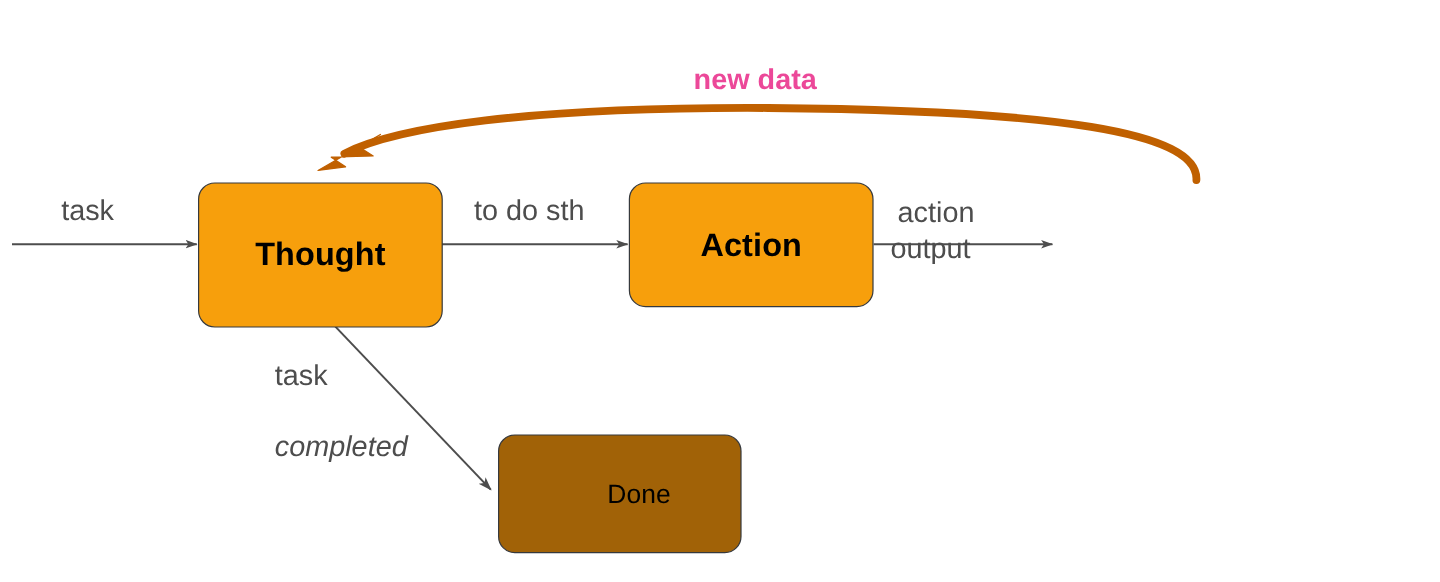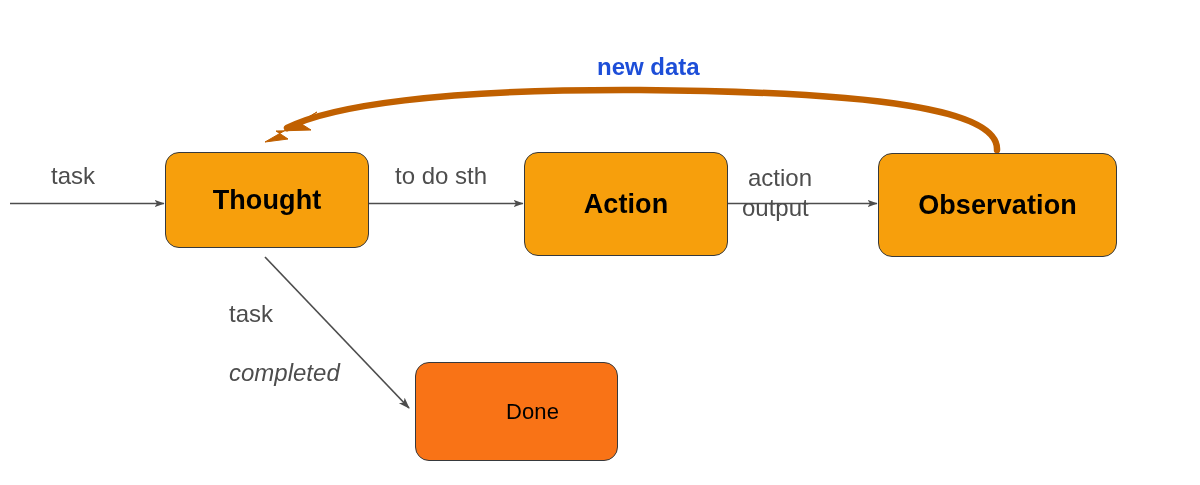--- a/index.html
+++ b/index.html
@@ -34,21 +34,21 @@
     justify-content: center;
     color: #000000;
     letter-spacing: 0.1px;
   }
   .node-process {
     background: #f79f0c;
     font-weight: bold;
     font-size: 27px;
   }
   .node-terminal {
-    background: #f97316;
+    background: #a16207;
     font-weight: normal;
     font-size: 22px;
     padding-left: 32px;
   }
   .edge-label {
     position: absolute;
     color: #4d4d4d;
     font-size: 24px;
     line-height: 1.12;
     white-space: pre;
@@ -80,41 +80,38 @@
     <line x1="368" y1="203.5" x2="523" y2="203.5" stroke="#4d4d4d" stroke-width="1.7" marker-end="url(#arrow-gray)"></line>
 
     <line x1="728" y1="203.5" x2="877" y2="203.5" stroke="#4d4d4d" stroke-width="1.7" marker-end="url(#arrow-gray)"></line>
 
     <line x1="265" y1="257" x2="409" y2="408" stroke="#4d4d4d" stroke-width="1.7" marker-end="url(#arrow-gray-diag)"></line>
 
     <path d="M 997,150 C 999,110 880,92 640,90 C 440,89 330,106 287,128" fill="none" stroke="#c06000" stroke-width="6.5" stroke-linecap="round"></path>
     <path d="M 265,142 L 317,112 L 300,123 L 311,130 L 276,131 L 288,139 Z" fill="#c06000" stroke="#c06000" stroke-width="1" stroke-linejoin="round"></path>
   </svg>
 
-  <div class="node-box node-process" style="left:165px; top:152px; width:204px; height:96px;">
+  <div class="node-box node-process" style="left:165px; top:152px; width:204px; height:121px;">
     <span>Thought</span>
   </div>
 
   <div class="node-box node-process" style="left:524px; top:152px; width:204px; height:104px;">
     <span>Action</span>
   </div>
 
-  <div class="node-box node-process" style="left:878px; top:153px; width:239px; height:104px;">
-    <span>Observation</span>
-  </div>
 
   <div class="node-box node-terminal" style="left:415px; top:362px; width:203px; height:99px;">
     <span>Done</span>
   </div>
 
   <div class="edge-label" style="left:51px; top:163px;">task</div>
 
   <div class="edge-label" style="left:395px; top:163px;">to do sth</div>
 
   <div class="edge-label" style="left:748px; top:165px;">action</div>
   <div class="edge-label" style="left:742px; top:195px;">output</div>
 
   <div class="edge-label" style="left:229px; top:301px;">task</div>
   <div class="edge-label" style="left:229px; top:360px;font-style:italic;">completed</div>
 
-  <div class="loop-label" style="left:597px; top:53px; color:#1d4ed8;">new data</div>
+  <div class="loop-label" style="left:578px; top:53px; color:#ec4899;">new data</div>
 
 </div>
 
 </body></html>

